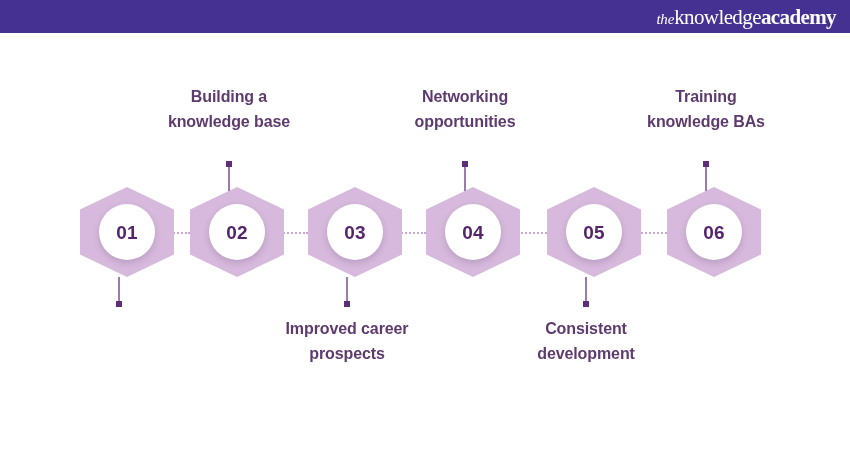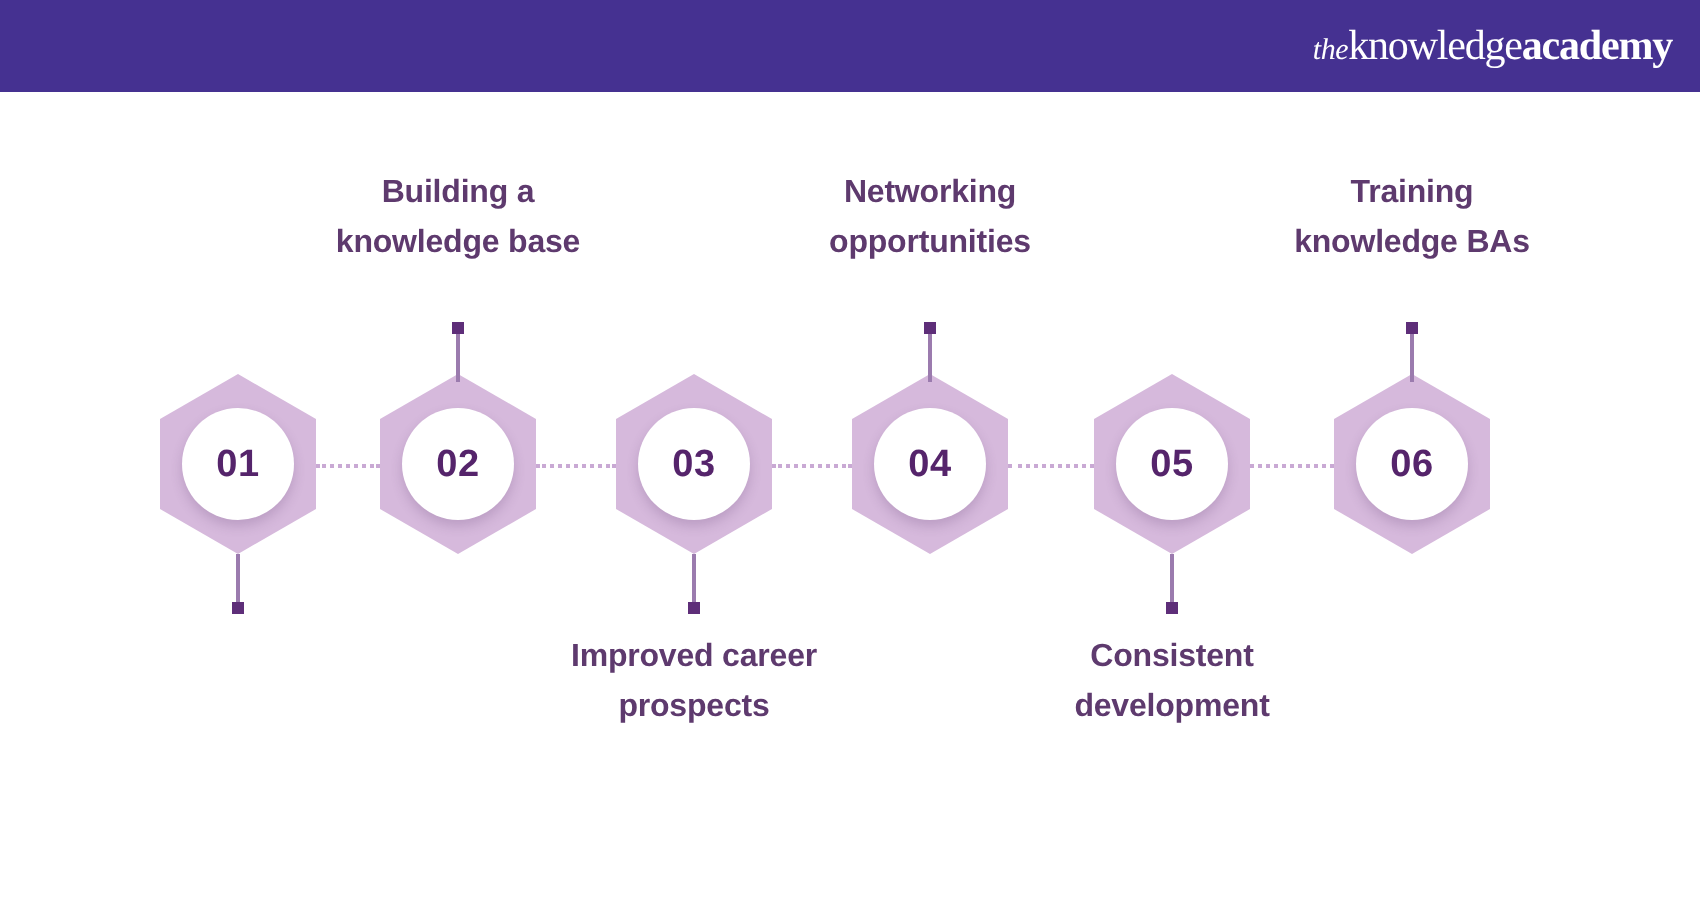--- a/index.html
+++ b/index.html
@@ -14,21 +14,21 @@
     overflow: hidden;
     position: relative;
   }
 
   
   .header-bar {
     position: absolute;
     left: 0;
     top: 0;
     width: 850px;
-    height: 46px;
+    height: 33px;
     background: #453191;
     box-sizing: border-box;
   }
   .brand-logo {
     position: absolute;
     right: 14px;
     top: 50%;
     transform: translateY(-50%);
     white-space: nowrap;
     color: #ffffff;
@@ -63,21 +63,21 @@
   .rail-seg {
     position: absolute;
     height: 0;
     border-top: 2px dotted #C9A9D4;
     top: 199px;
   }
 
   
   .node {
     position: absolute;
-    width: 78px;
+    width: 94px;
     height: 90px;
     top: 154px;
     text-align: right;
   }
   .hex {
     position: absolute;
     inset: 0;
     background: #D6B9DC;
     clip-path: polygon(50% 0%, 100% 25%, 100% 75%, 50% 100%, 0% 75%, 0% 25%);
   }

